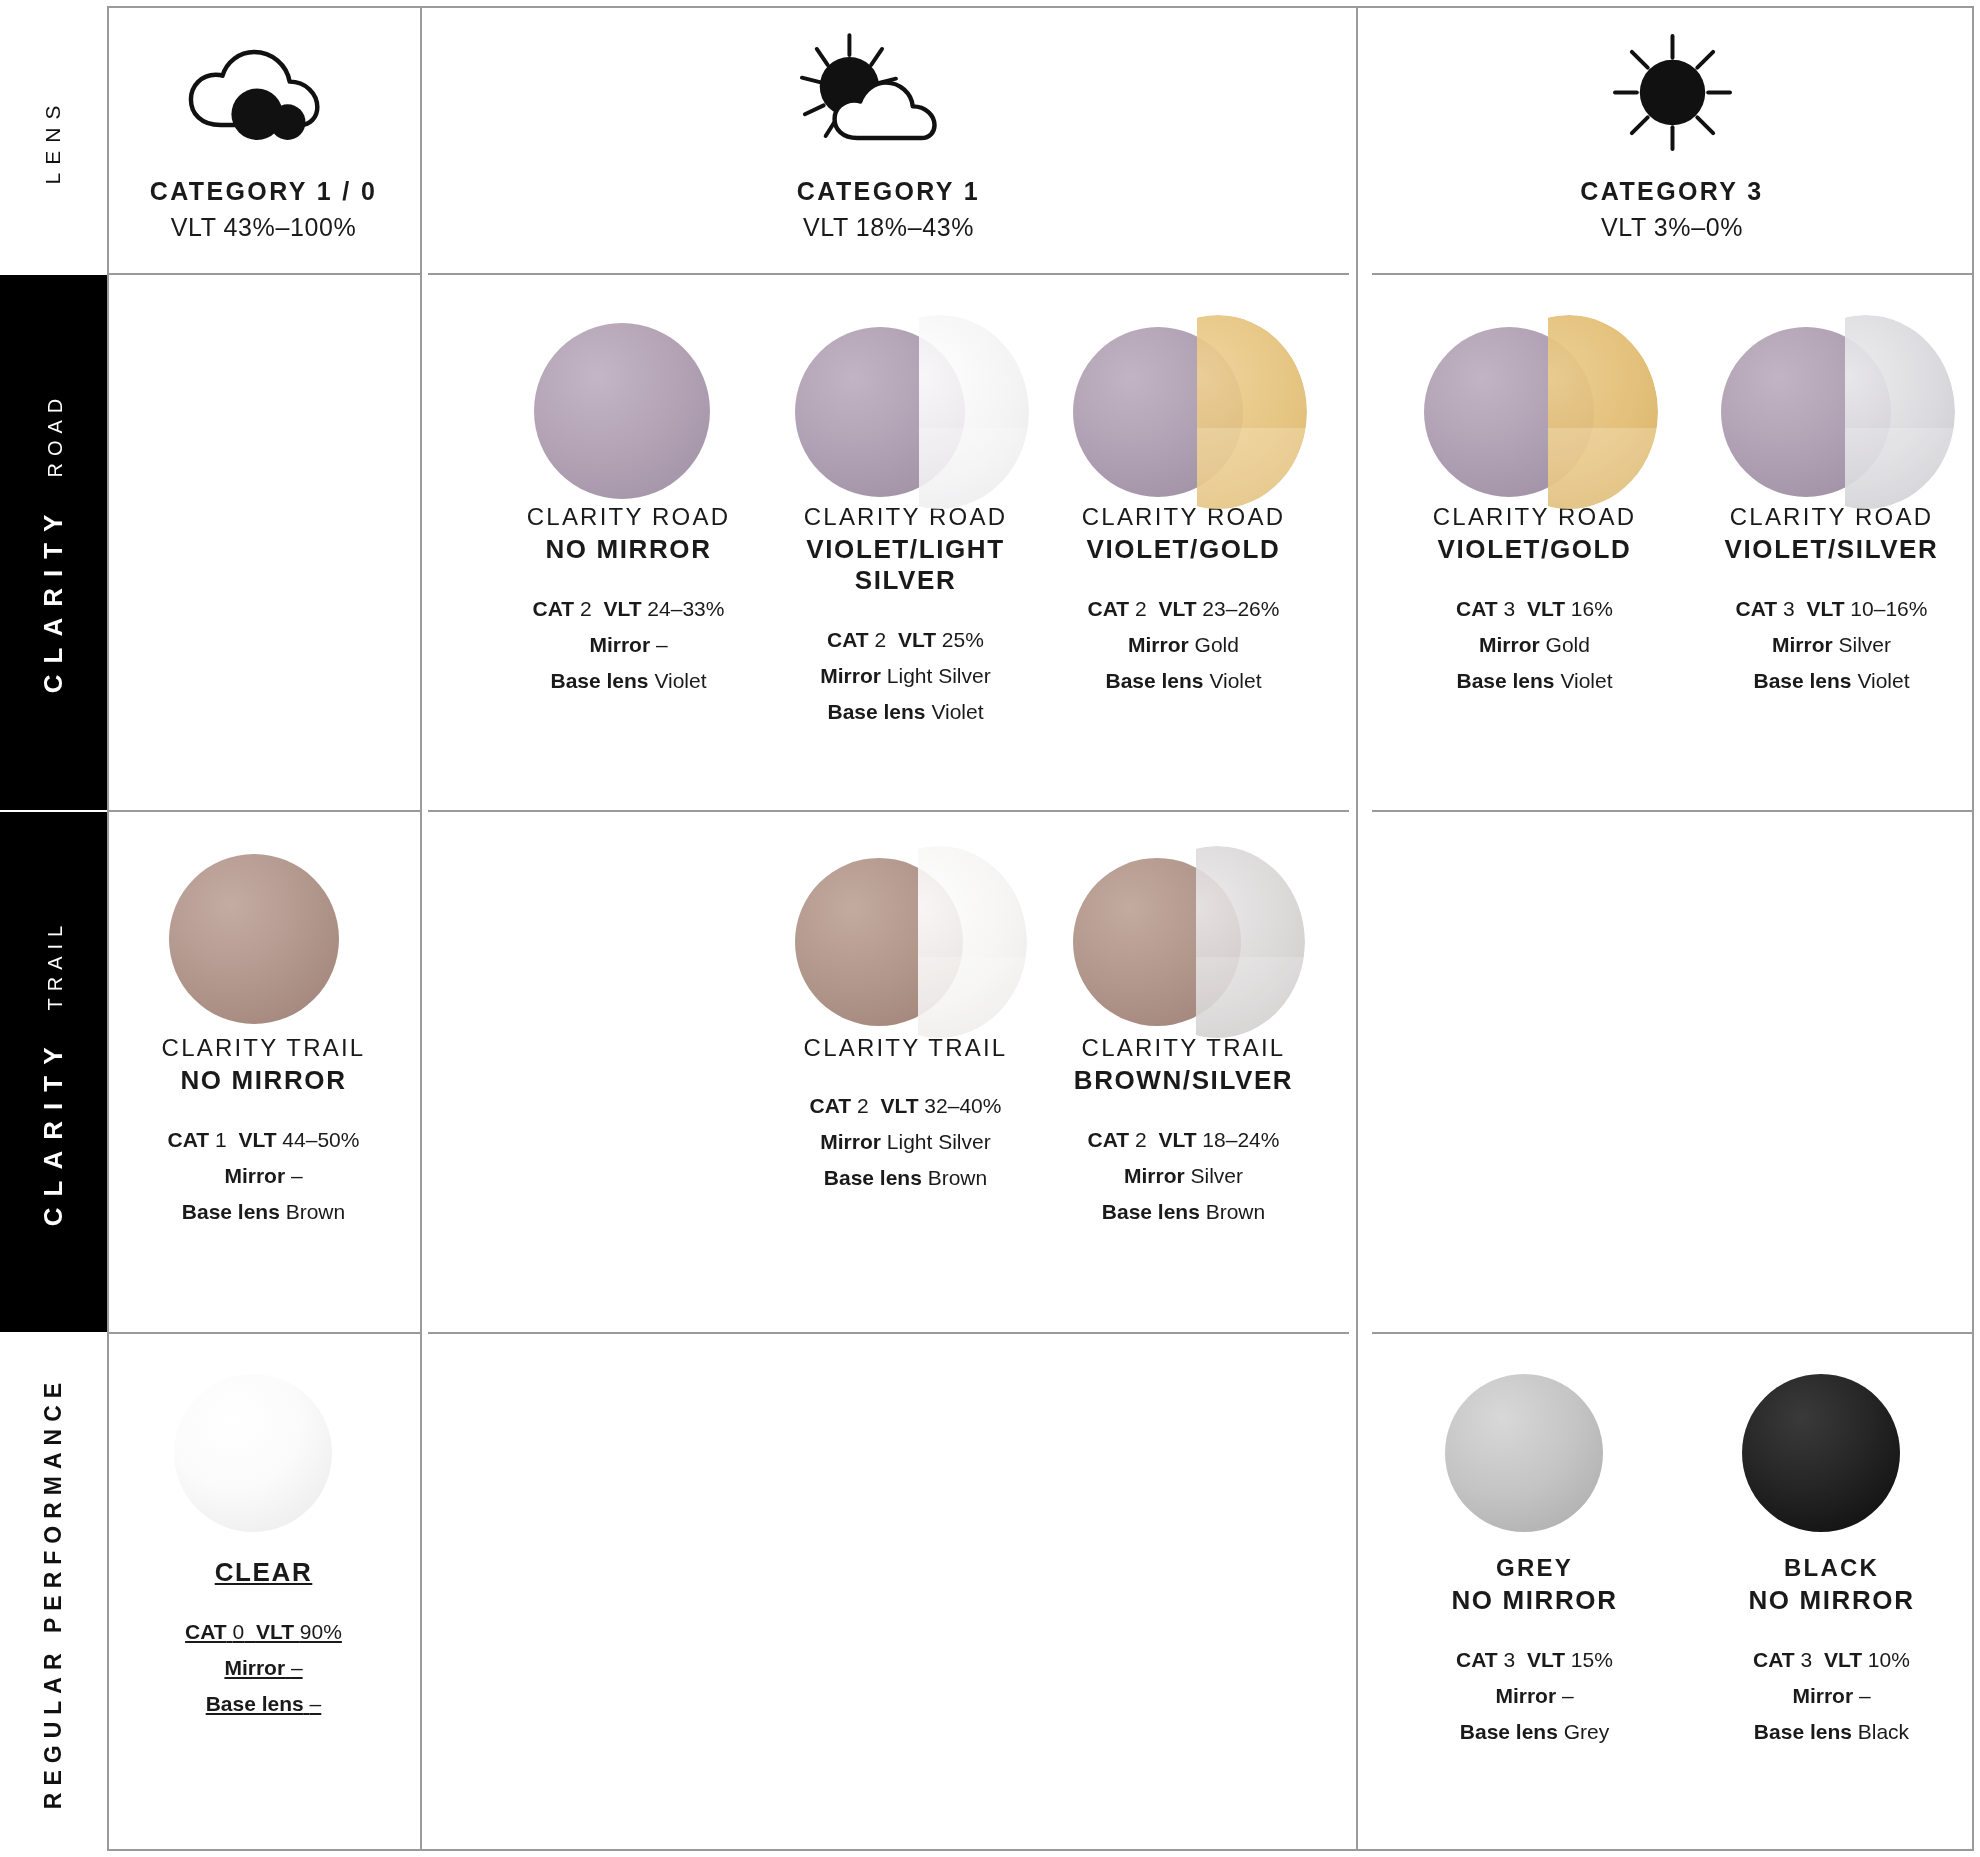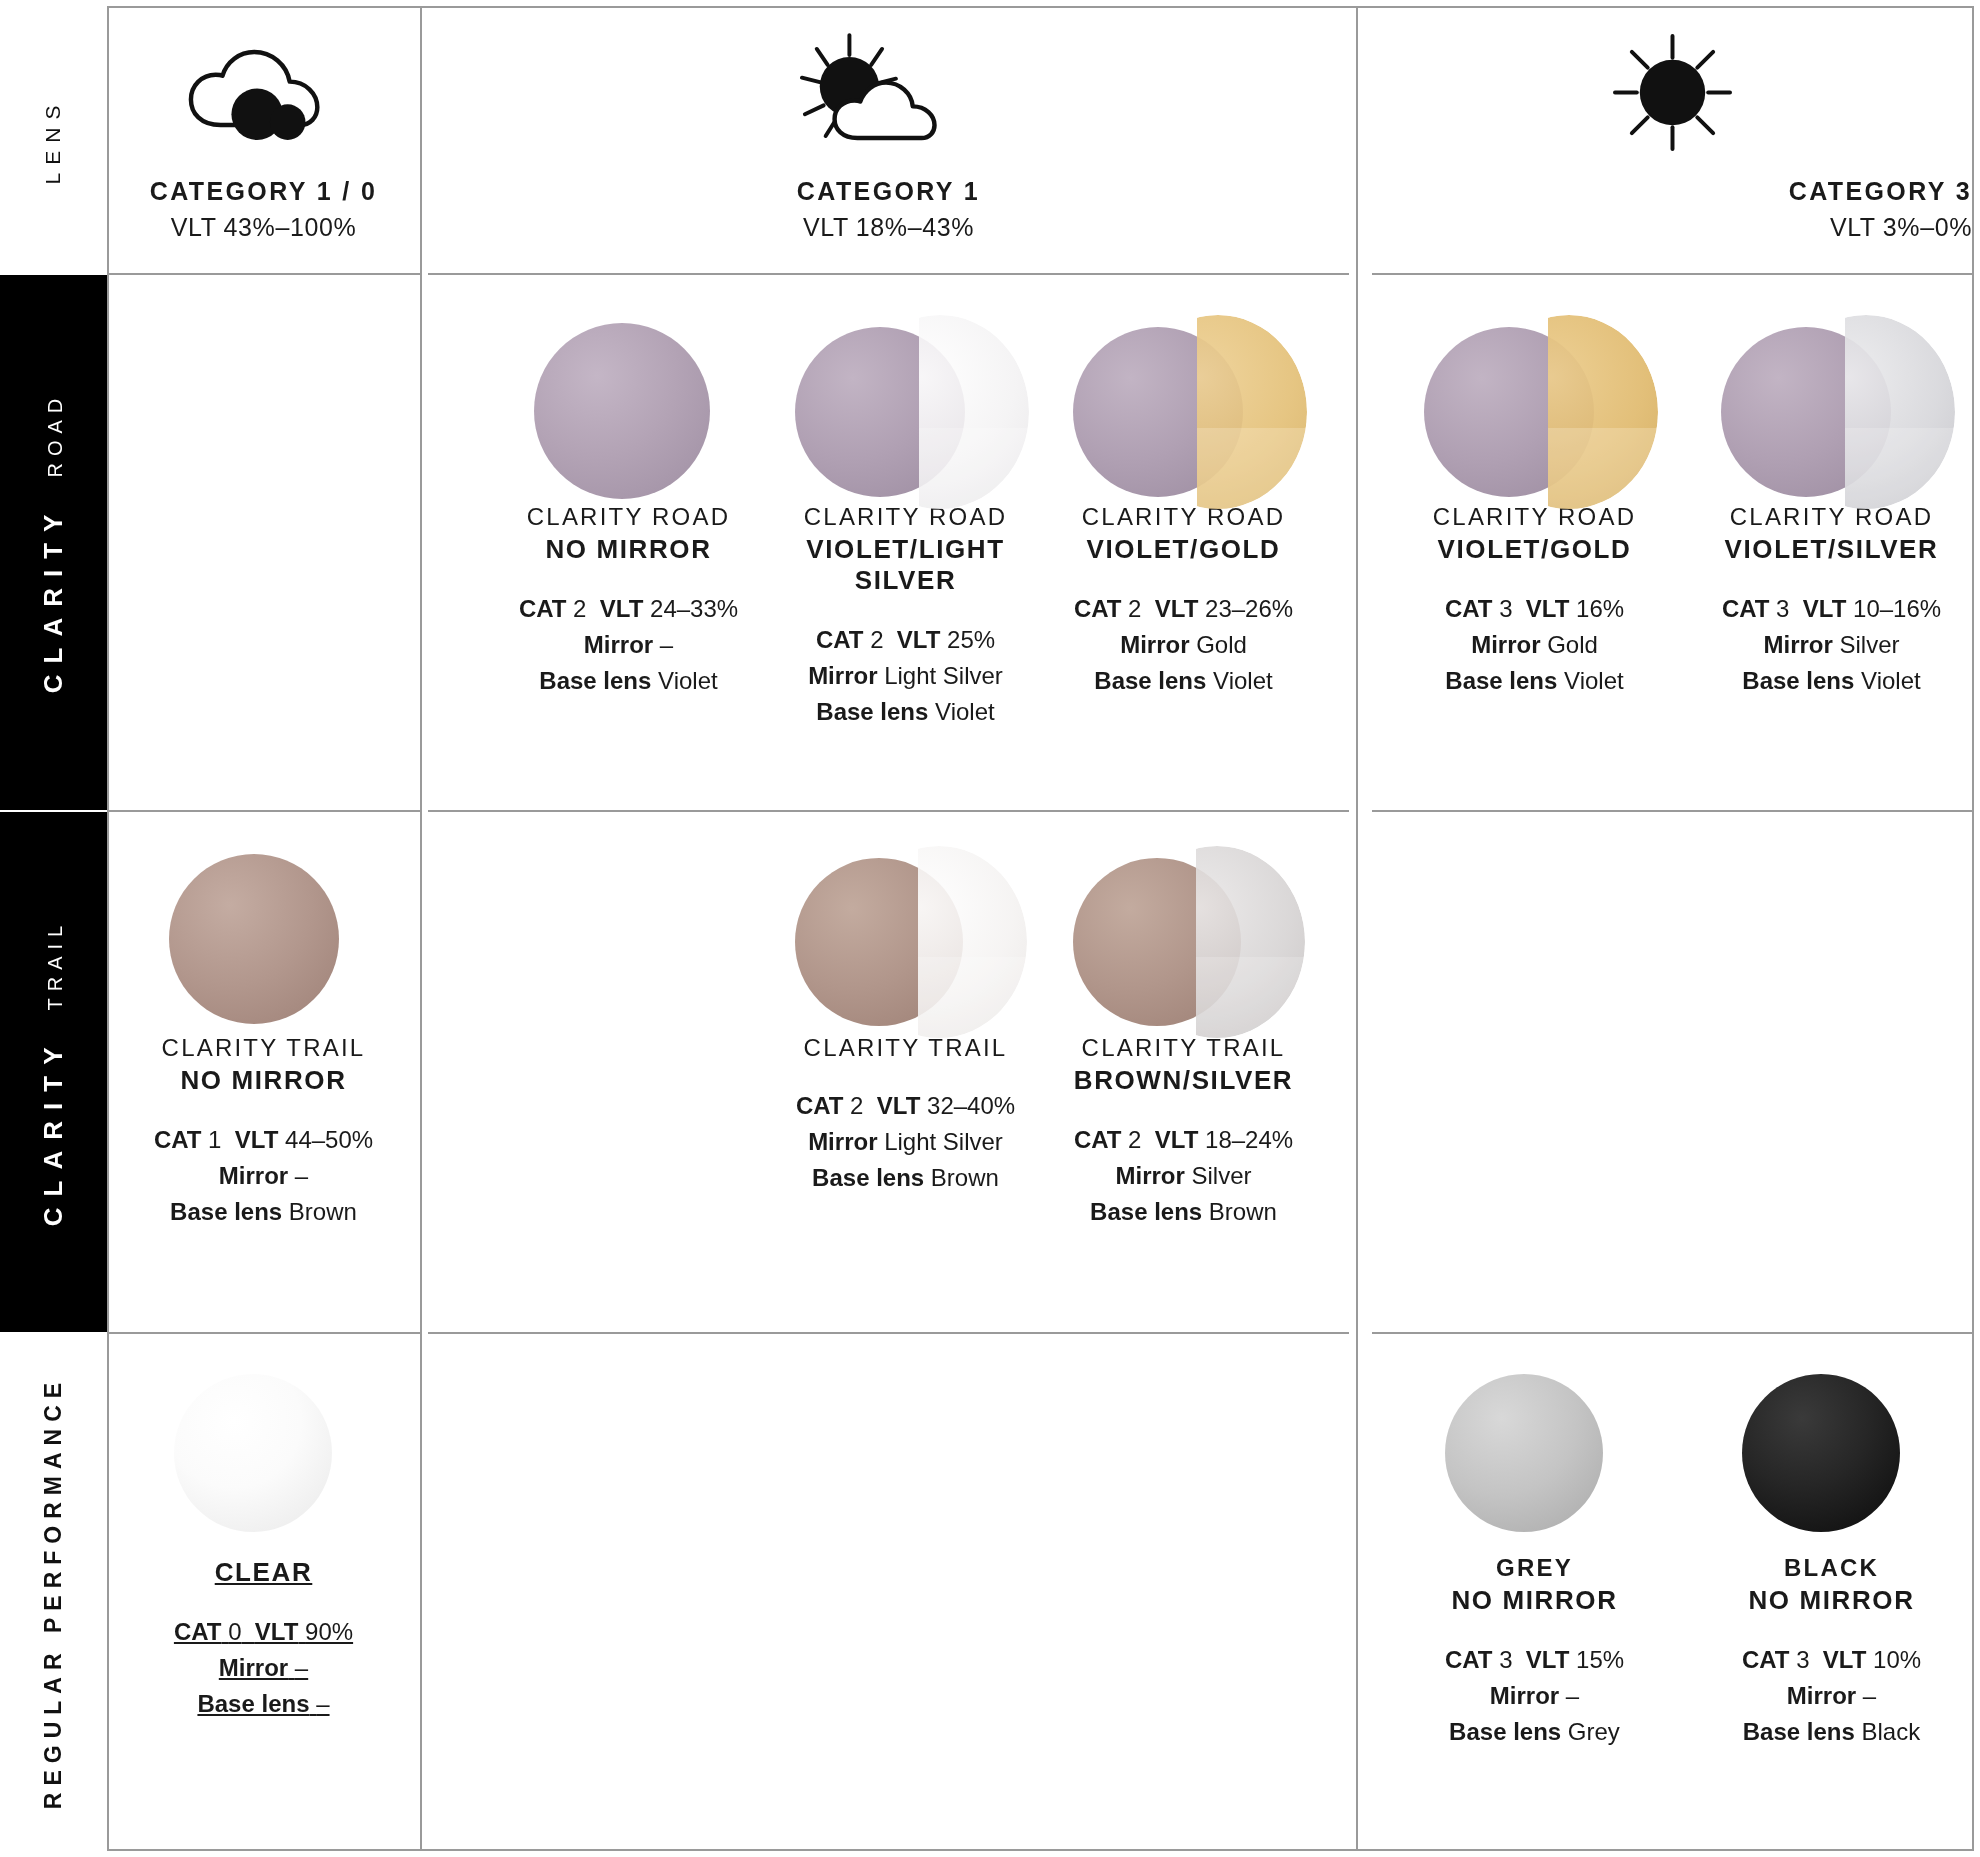--- a/index.html
+++ b/index.html
@@ -97,21 +97,21 @@
   }
   .cat-vlt {
     font-weight: 400;
     font-size: 25px;
     letter-spacing: 0.6px;
     margin-top: 7px;
     color: #1a1a1a;
   }
   #cat1 { left: 107px; top: 34px; width: 313px; }
   #cat2 { left: 428px; top: 34px; width: 921px; }
-  #cat3 { left: 1372px; top: 34px; width: 600px; text-align: right; }
+  #cat3 { left: 1372px; top: 34px; width: 600px; }
 
   
   .lens-cell {
     position: absolute;
     width: 297px;
     text-align: center;
   }
   .lens-art {
     position: relative;
     width: 297px;
@@ -125,21 +125,21 @@
     color: #1a1a1a;
   }
   .lens-variant {
     font-weight: 700;
     font-size: 26px;
     letter-spacing: 1.6px;
     margin-top: 3px;
   }
   .lens-specs { margin-top: 26px; }
   .spec-line {
-    font-size: 24px;
+    font-size: 21px;
     line-height: 36px;
     color: #1a1a1a;
   }
   .spec-line b { font-weight: 700; }
   .spec-line span { font-weight: 400; }
 
   
   .sphere {
     position: absolute;
     border-radius: 50%;

